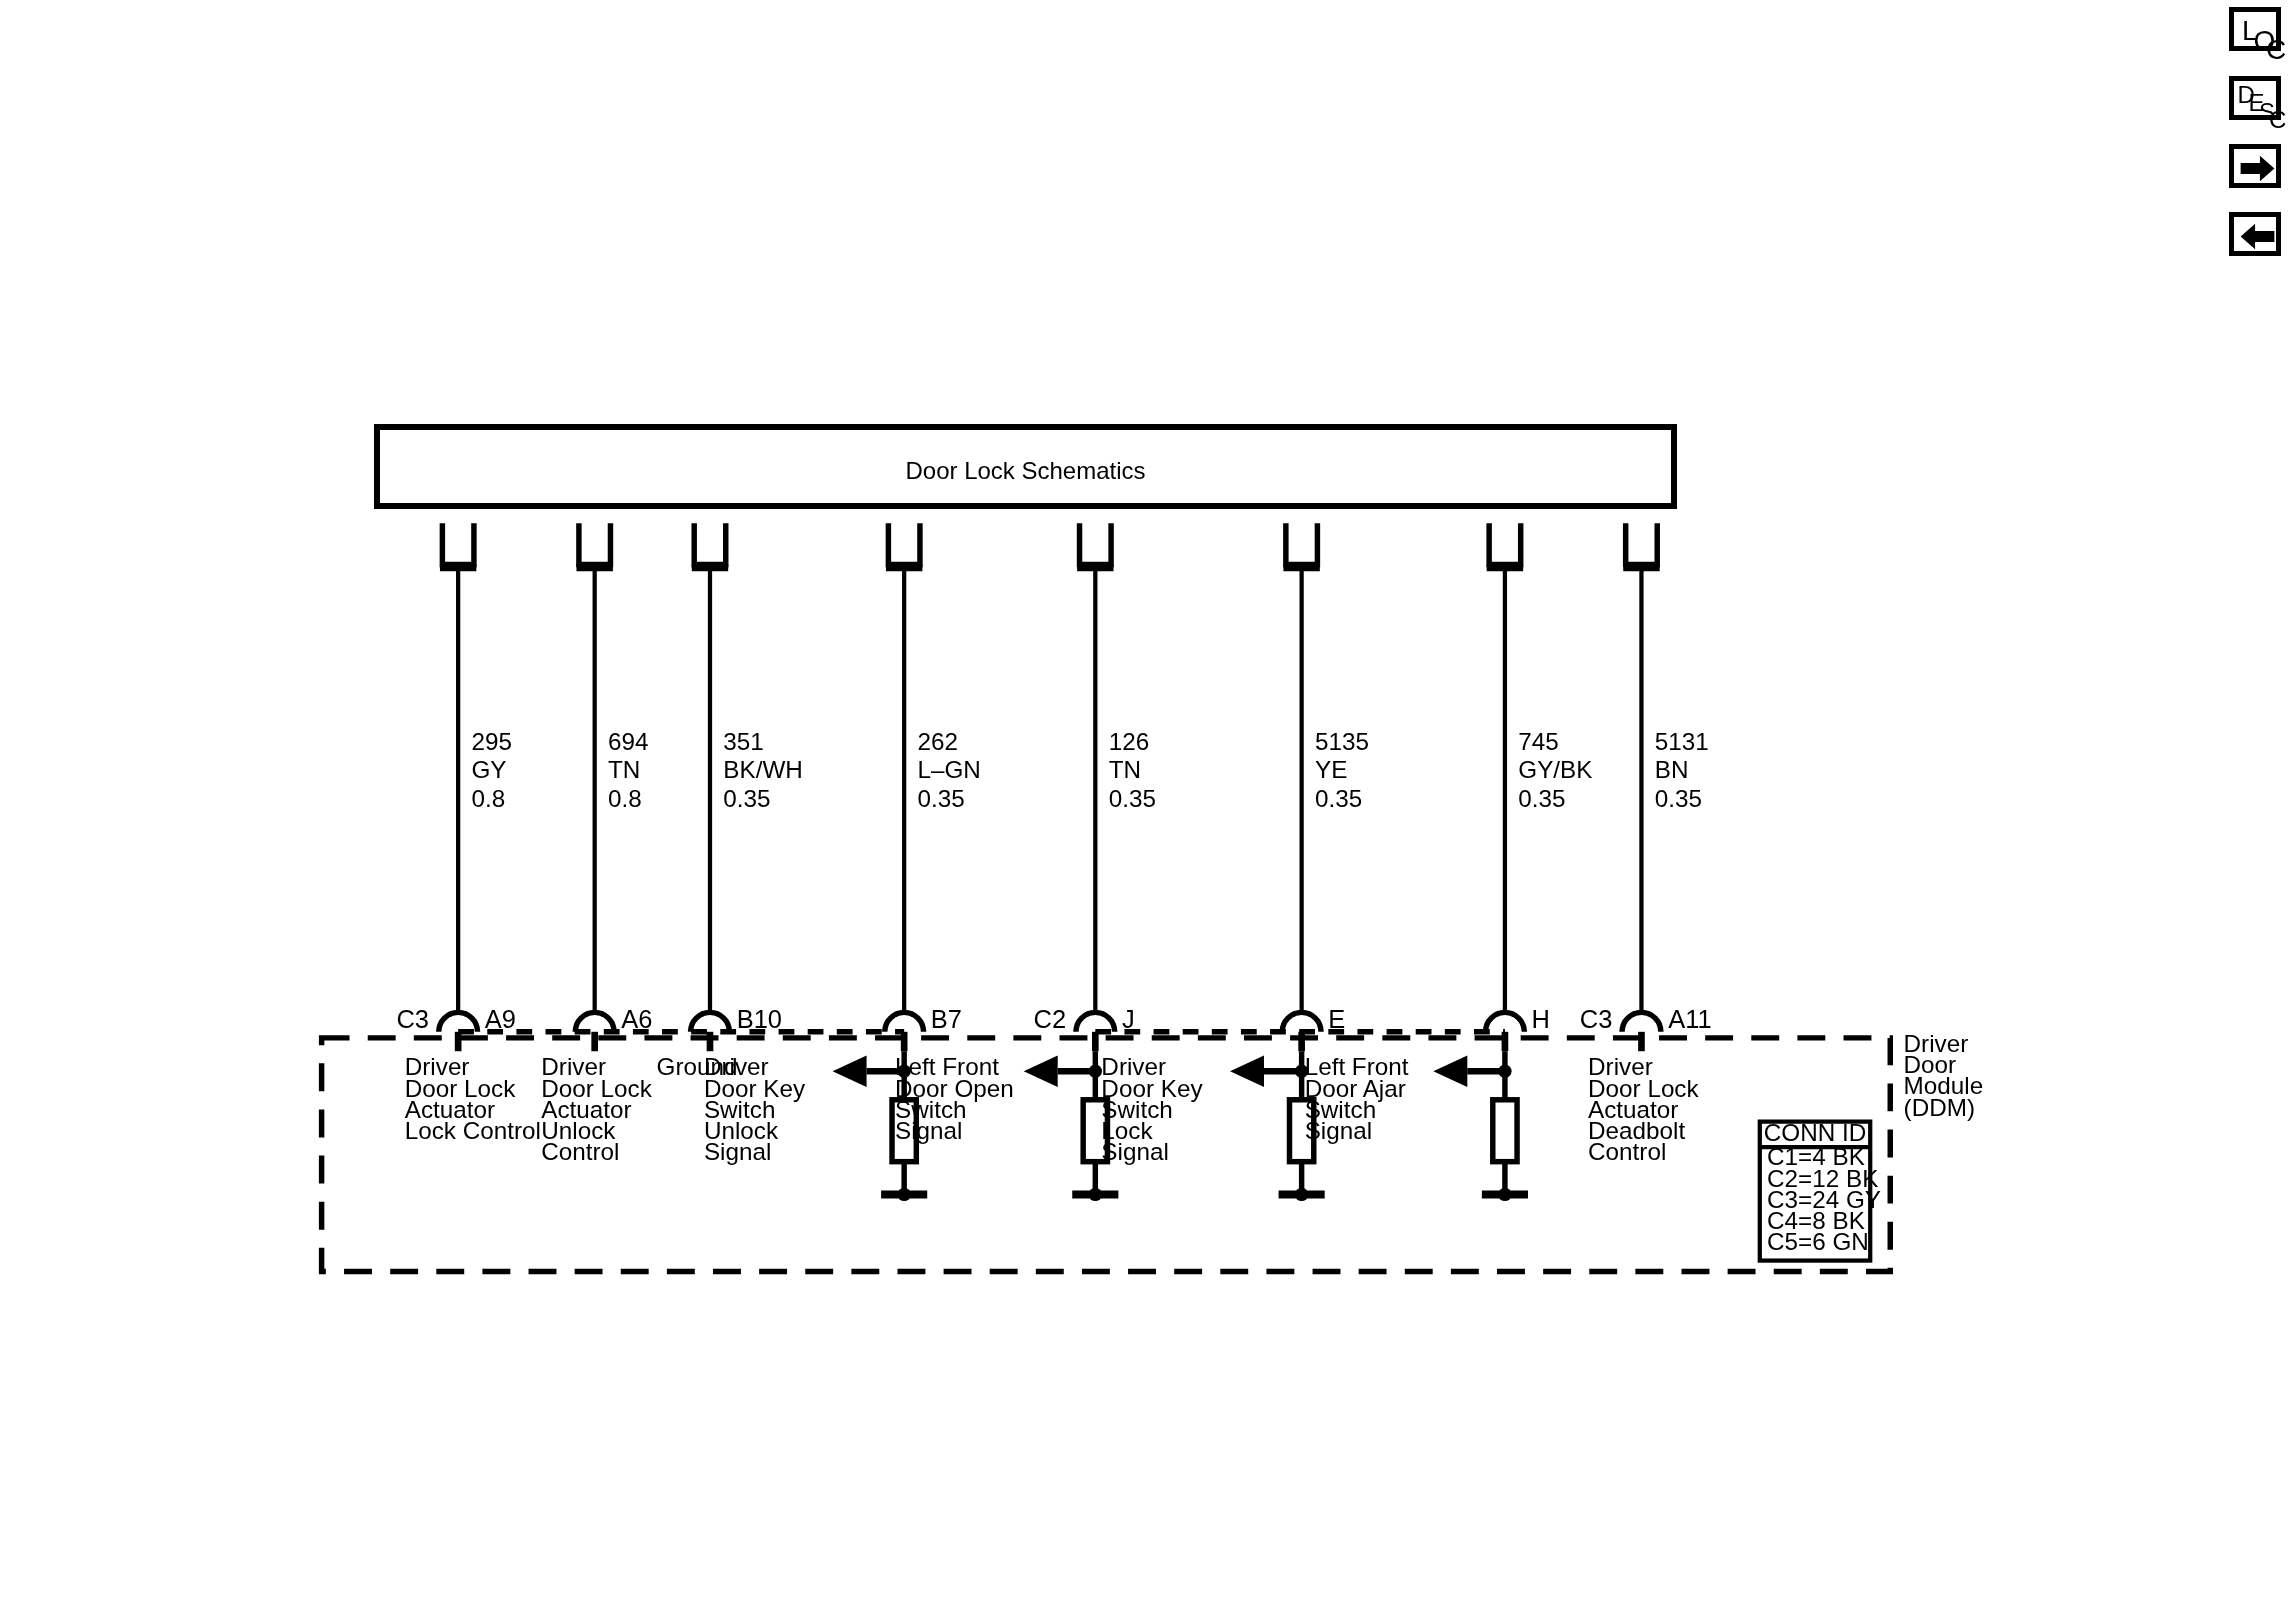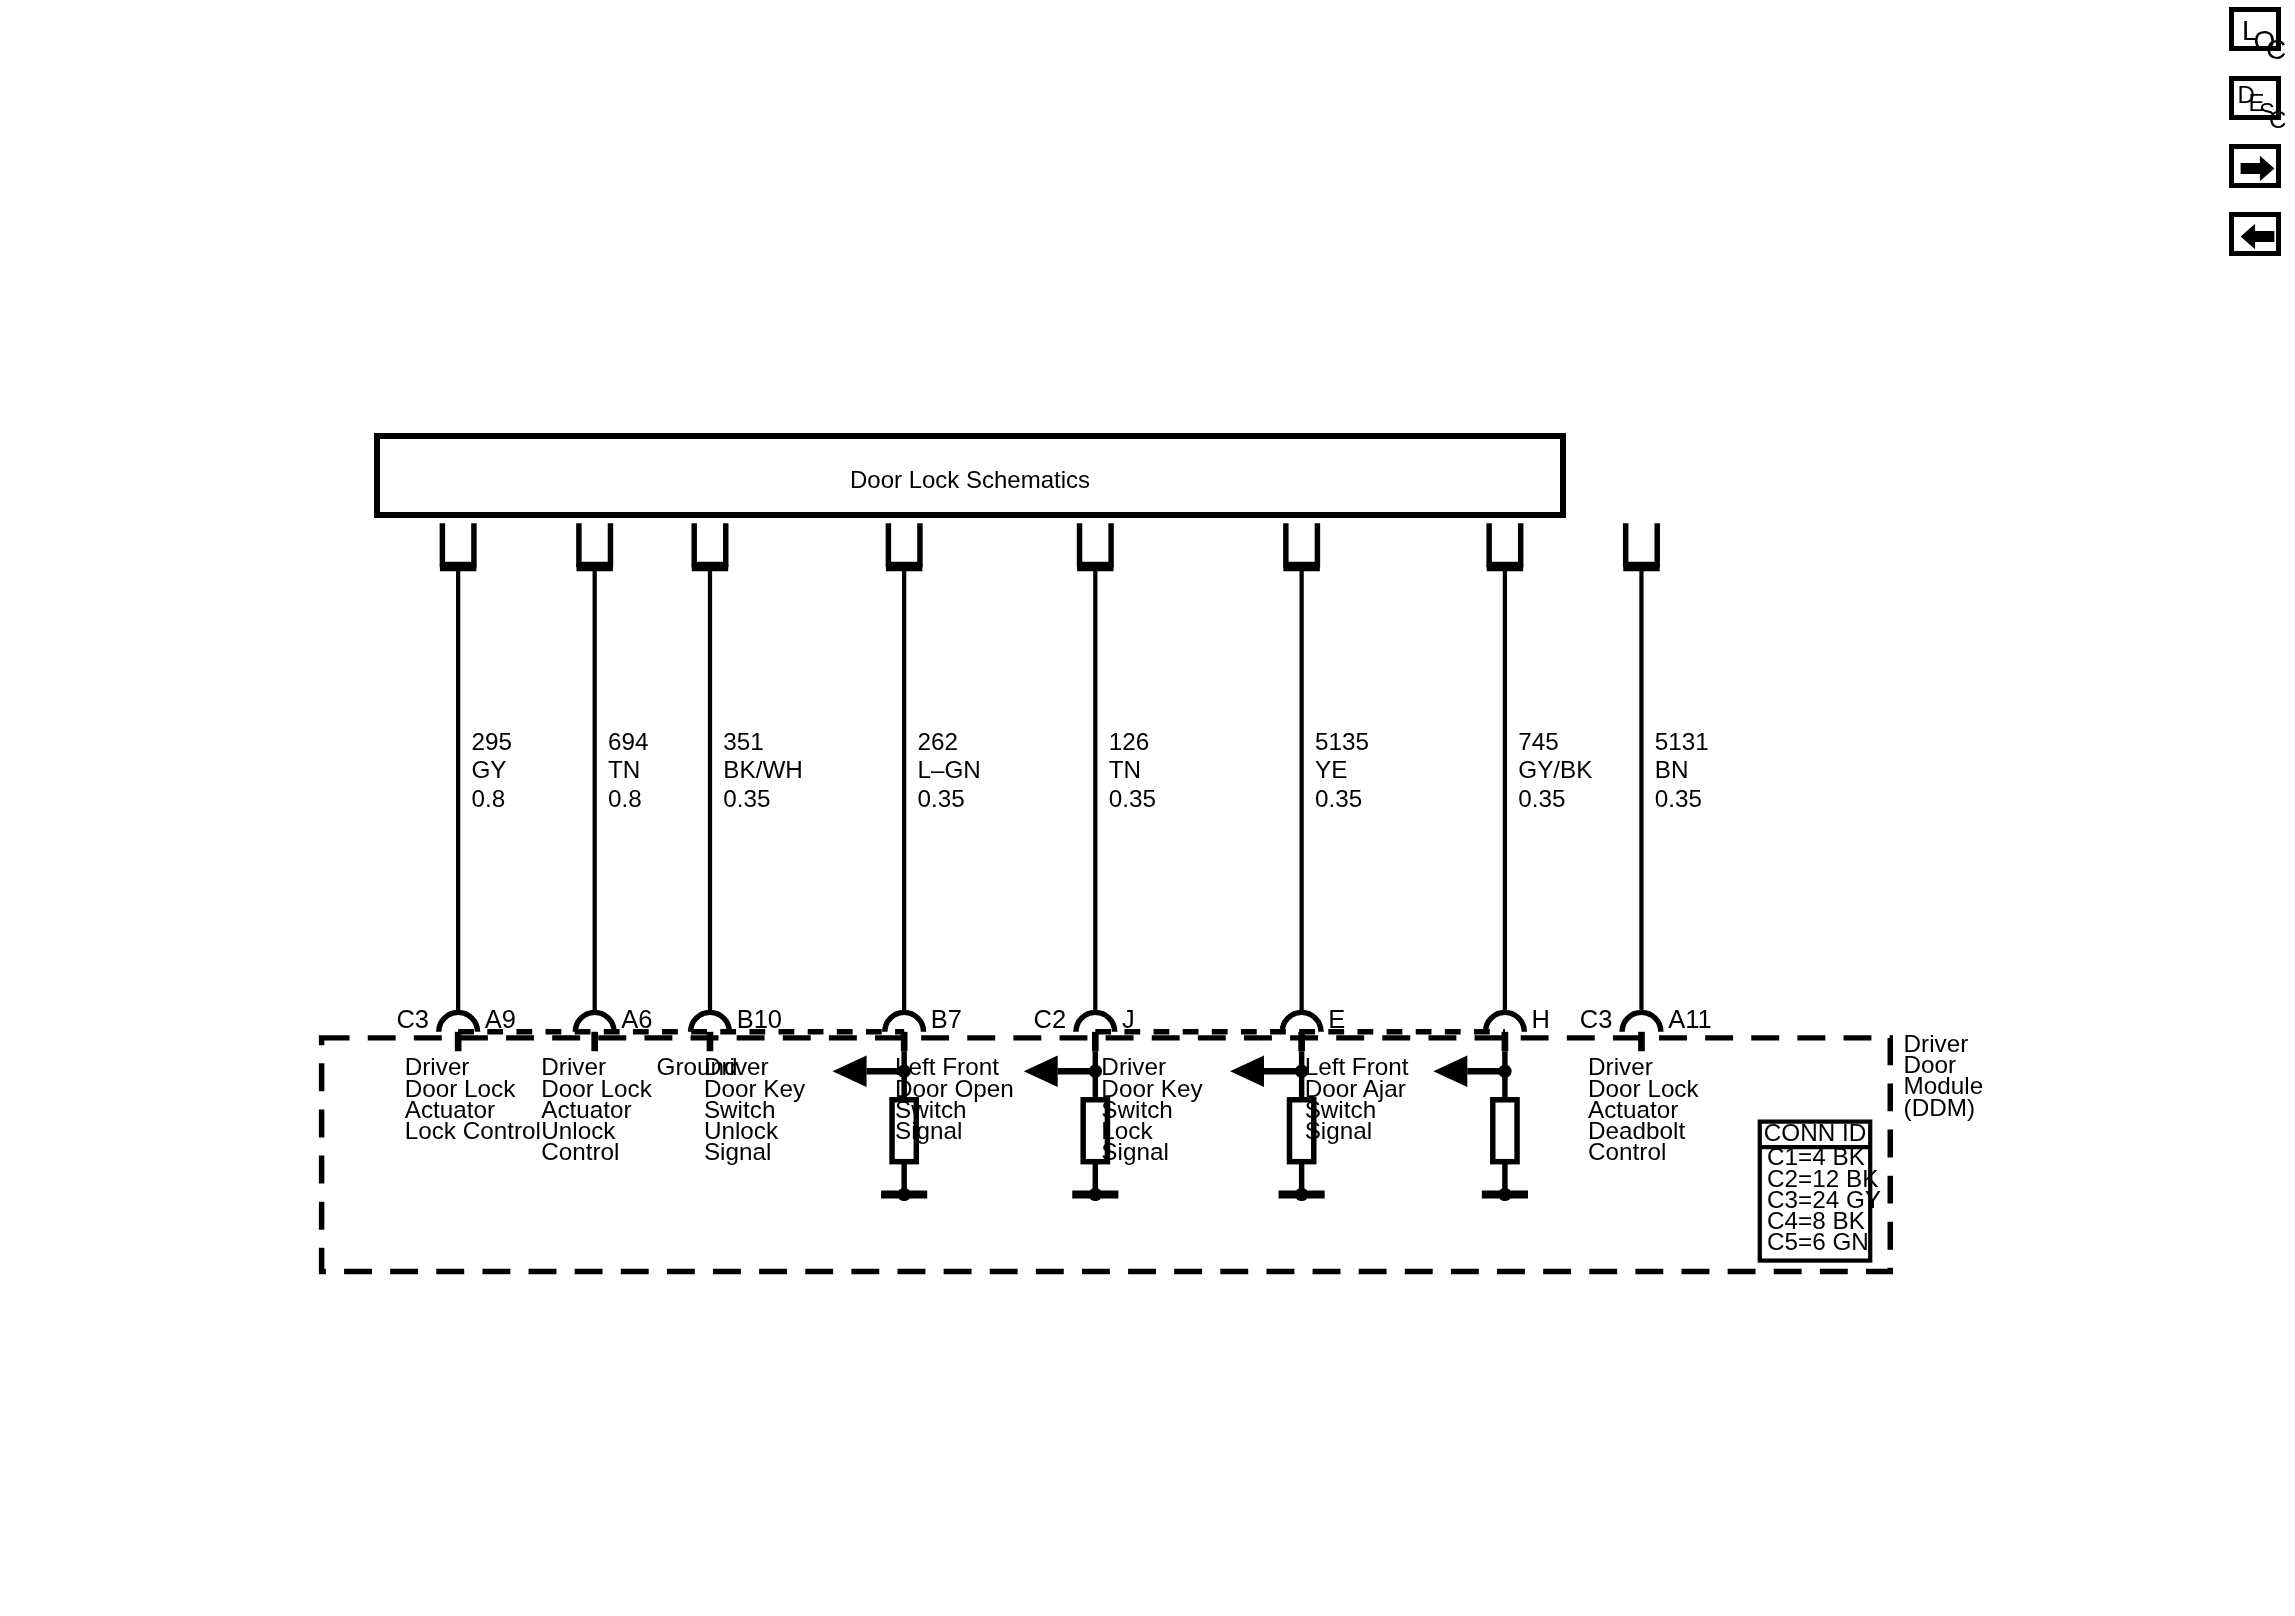--- a/index.html
+++ b/index.html
@@ -98,21 +98,21 @@
       <polygon points="6,18 38,18 38,6 62,27 38,48 38,36 6,36" fill="#000"></polygon>
     </svg>
   </div>
 
   <div class="tool-btn" style="left:2229px; top:212px; width:52px; height:44px;">
     <svg class="arrow-svg" width="41" height="33" viewBox="0 0 68 54" style="left:3px; top:3px;">
       <polygon points="62,18 30,18 30,6 6,27 30,48 30,36 62,36" fill="#000"></polygon>
     </svg>
   </div>
 
-  <div class="header-box" style="left:374px; top:424px; width:1192px; height:85px;margin-top:9px;">
+  <div class="header-box" style="left:374px; top:424px; width:1303px; height:85px;">
     <span class="header-title" style="top:29px;">Door Lock Schematics</span>
   </div>
 
   <svg id="schematic" viewBox="0 0 3782 2664">
     <g id="svg-dynamic">
         <rect x="530" y="1710" width="2585" height="385" fill="none" stroke="#000000" stroke-width="9" stroke-dasharray="46 30"></rect>
         <line x1="755" y1="1700" x2="1490" y2="1700" stroke="#000000" stroke-width="9" stroke-dasharray="26 22"></line>
         <line x1="1805" y1="1700" x2="2480" y2="1700" stroke="#000000" stroke-width="9" stroke-dasharray="26 22"></line>
         <g>
           <path d="M 729 862 L 729 930 L 781 930 L 781 862" fill="none" stroke="#000000" stroke-width="9"></path>

